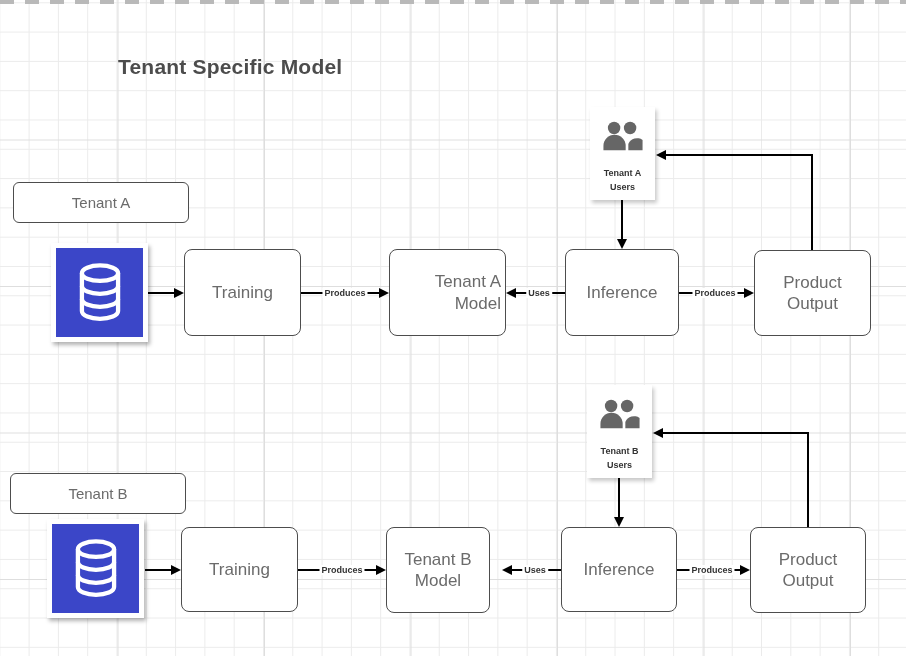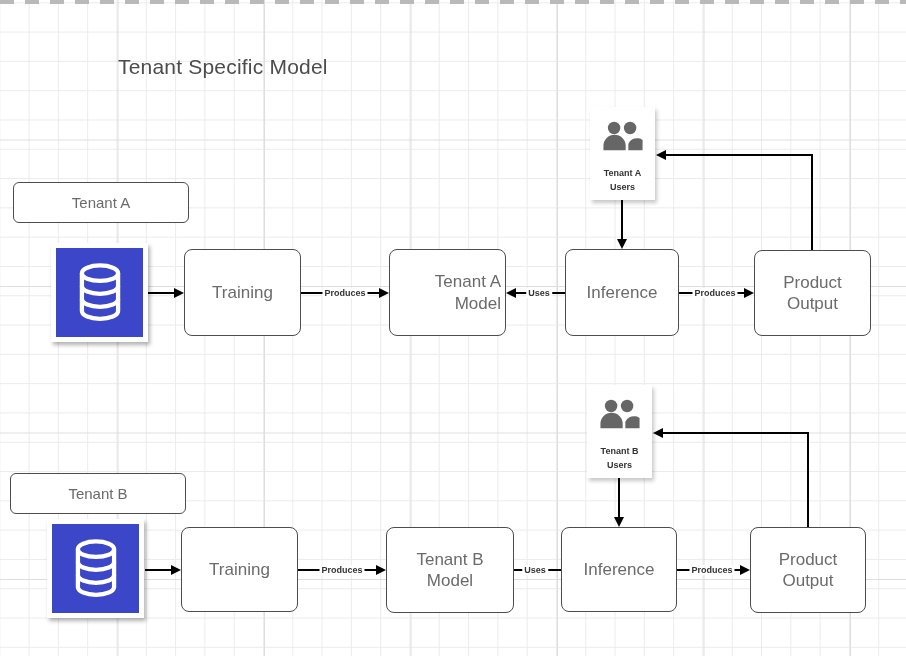--- a/index.html
+++ b/index.html
@@ -7,21 +7,21 @@
   #canvas{
     position:relative;width:906px;height:656px;overflow:hidden;background:#ffffff;
     background-image:
       linear-gradient(to right,#dedede 1px,transparent 1px),
       linear-gradient(to bottom,#dedede 1px,transparent 1px),
       linear-gradient(to right,#ebebeb 1px,transparent 1px),
       linear-gradient(to bottom,#ebebeb 1px,transparent 1px);
     background-size:146.5px 146.5px,146.5px 146.5px,29.3px 29.3px,29.3px 29.3px;
     background-position:-29px -7px,-29px -7px,-0.7px 2.3px,-0.7px 2.3px;
   }
-  .title{position:absolute;font-size:21px;font-weight:normal;color:#4c4c4c;letter-spacing:.2px;z-index:2;}
+  .title{position:absolute;font-size:21px;font-weight:bold;color:#4c4c4c;letter-spacing:.2px;z-index:2;}
   .node{
     position:absolute;background:#fff;border:1px solid #4d4d4d;border-radius:8px;
     display:flex;align-items:center;justify-content:center;text-align:center;
     color:#6b6b6b;font-size:17px;line-height:1.25;z-index:2;box-sizing:border-box;padding:4px;
   }
   .tenant-label{
     position:absolute;background:#fff;border:1px solid #4d4d4d;border-radius:6px;
     display:flex;align-items:center;justify-content:center;color:#6b6b6b;font-size:15px;
     z-index:2;box-sizing:border-box;
   }
@@ -127,21 +127,21 @@
         <path d="M9 28 a21 9 0 0 0 42 0" fill="none" stroke="#fff" stroke-width="5"></path>
         <path d="M9 43 a21 9 0 0 0 42 0" fill="none" stroke="#fff" stroke-width="5"></path>
       </svg>
     </div>
   </div>
 
   <div class="node" style="left:181px;top:527px;width:117px;height:85px;">
     <span>Training</span>
   </div>
 
-  <div class="node" style="left:386px;top:527px;width:128px;height:86px;">
+  <div class="node" style="left:386px;top:527px;width:104px;height:86px;">
     <span>Tenant B Model</span>
   </div>
 
   <div class="node" style="left:561px;top:527px;width:116px;height:85px;">
     <span>Inference</span>
   </div>
 
   <div class="node" style="left:750px;top:527px;width:116px;height:86px;">
     <span>Product Output</span>
   </div>

